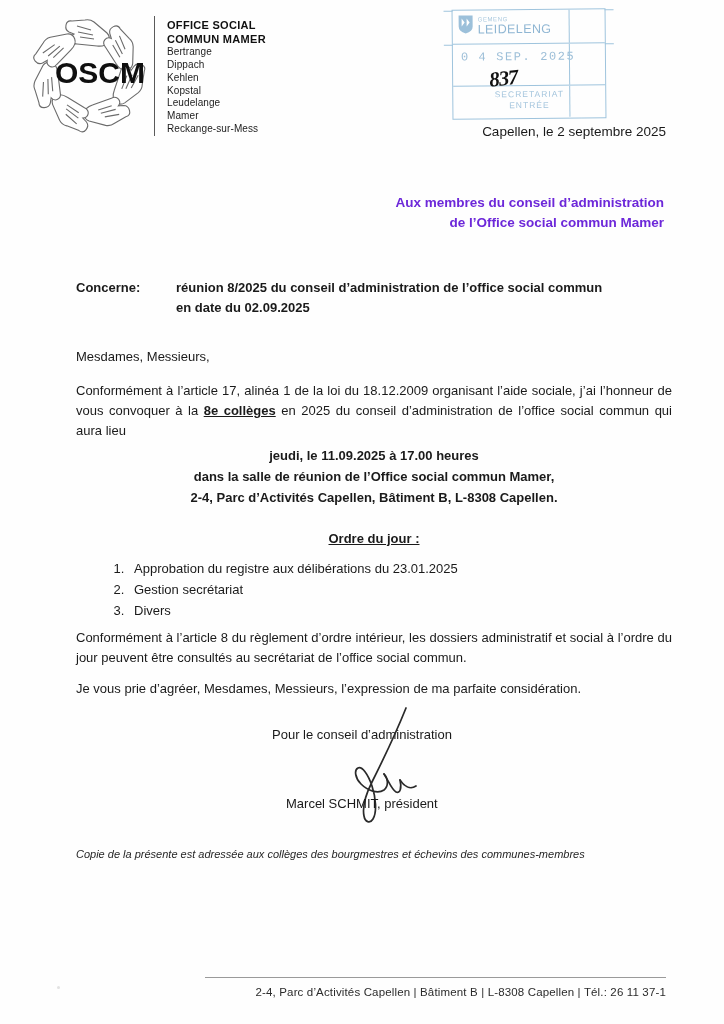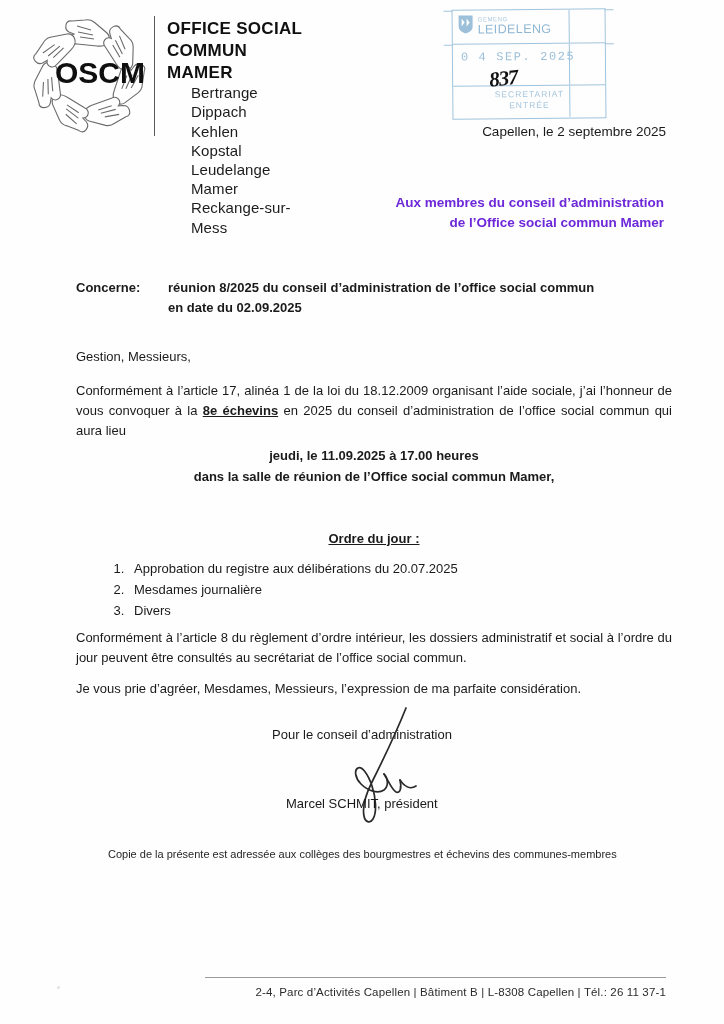--- a/index.html
+++ b/index.html
@@ -46,30 +46,29 @@
     background: #5a5a5a;
     margin: 4px 12px 0 2px;
     flex: 0 0 1px;
   }
   .org-block {
     padding-top: 6px;
     line-height: 1.28;
   }
   .org-title {
     font-weight: bold;
-    font-size: 17px;
+    font-size: 11px;
     letter-spacing: 0.3px;
     color: #101010;
     text-transform: uppercase;
   }
   .org-commune {
-    font-size: 15px;
+    font-size: 10px;
     color: #1c1c1c;
     letter-spacing: 0.1px;
-    margin-left: 24px;
   }
 
   
   .stamp {
     position: absolute;
     left: 452px;
     top: 9px;
     width: 152px;
     height: 108px;
     border: 1px solid #9fc4dd;
@@ -173,21 +172,21 @@
 
   .concerne {
     position: absolute;
     left: 76px;
     right: 54px;
     top: 278px;
     font-weight: bold;
     font-size: 13px;
     line-height: 1.5;
     display: flex;
-    gap: 0;
+    gap: 8px;
   }
   .concerne-label { flex: 0 0 92px; }
   .concerne-text { flex: 1; text-align: justify; }
 
   .salutation {
     position: absolute;
     left: 76px;
     top: 349px;
     font-size: 13px;
   }
@@ -276,22 +275,22 @@
     top: 706px;
     pointer-events: none;
   }
 
   .copy-note {
     position: absolute;
     left: 76px;
     right: 52px;
     top: 848px;
     font-size: 11px;
+    font-style: italic;
     color: #262626;
-    margin-left: 32px;
   }
 
   
   .footer-rule {
     position: absolute;
     left: 205px;
     right: 58px;
     top: 977px;
     height: 1px;
     background: #9a9a9a;
@@ -423,35 +422,36 @@
   </div>
 
   <div class="concerne">
     <div class="concerne-label">Concerne:</div>
     <div class="concerne-text">
       <div>réunion 8/2025 du conseil d’administration de l’office social commun</div>
       <div>en date du 02.09.2025</div>
     </div>
   </div>
 
-  <div class="salutation">Gestion, Messieurs,</div>
+  <div class="salutation">Mesdames, Messieurs,</div>
 
   <div class="para-1">
-    <span>Conformément à l’article 17, alinéa 1 de la loi du 18.12.2009 organisant l’aide sociale, j’ai l’honneur de vous convoquer à la </span><span class="u-bold">8e échevins</span><span> en 2025 du conseil d’administration de l’office social commun qui aura lieu</span>
+    <span>Conformément à l’article 17, alinéa 1 de la loi du 18.12.2009 organisant l’aide sociale, j’ai l’honneur de vous convoquer à la </span><span class="u-bold">8e collèges</span><span> en 2025 du conseil d’administration de l’office social commun qui aura lieu</span>
   </div>
 
   <div class="meeting-block">
     <div>jeudi, le 11.09.2025 à 17.00 heures</div>
     <div>dans la salle de réunion de l’Office social commun Mamer,</div>
+    <div>2-4, Parc d’Activités Capellen, Bâtiment B, L-8308 Capellen.</div>
   </div>
 
   <div class="agenda-title">Ordre du jour :</div>
   <ol class="agenda-list">
-    <li>Approbation du registre aux délibérations du 20.07.2025</li>
-    <li>Mesdames journalière</li>
+    <li>Approbation du registre aux délibérations du 23.01.2025</li>
+    <li>Gestion secrétariat</li>
     <li>Divers</li>
   </ol>
 
   <div class="para-2">Conformément à l’article 8 du règlement d’ordre intérieur, les dossiers administratif et social à l’ordre du jour peuvent être consultés au secrétariat de l’office social commun.</div>
   <div class="para-3">Je vous prie d’agréer, Mesdames, Messieurs, l’expression de ma parfaite considération.</div>
 
   <div class="sign-for">Pour le conseil d’administration</div>
 
   <div class="signature-svg">
     <svg width="110" height="120" viewBox="0 0 110 120" aria-hidden="true">

